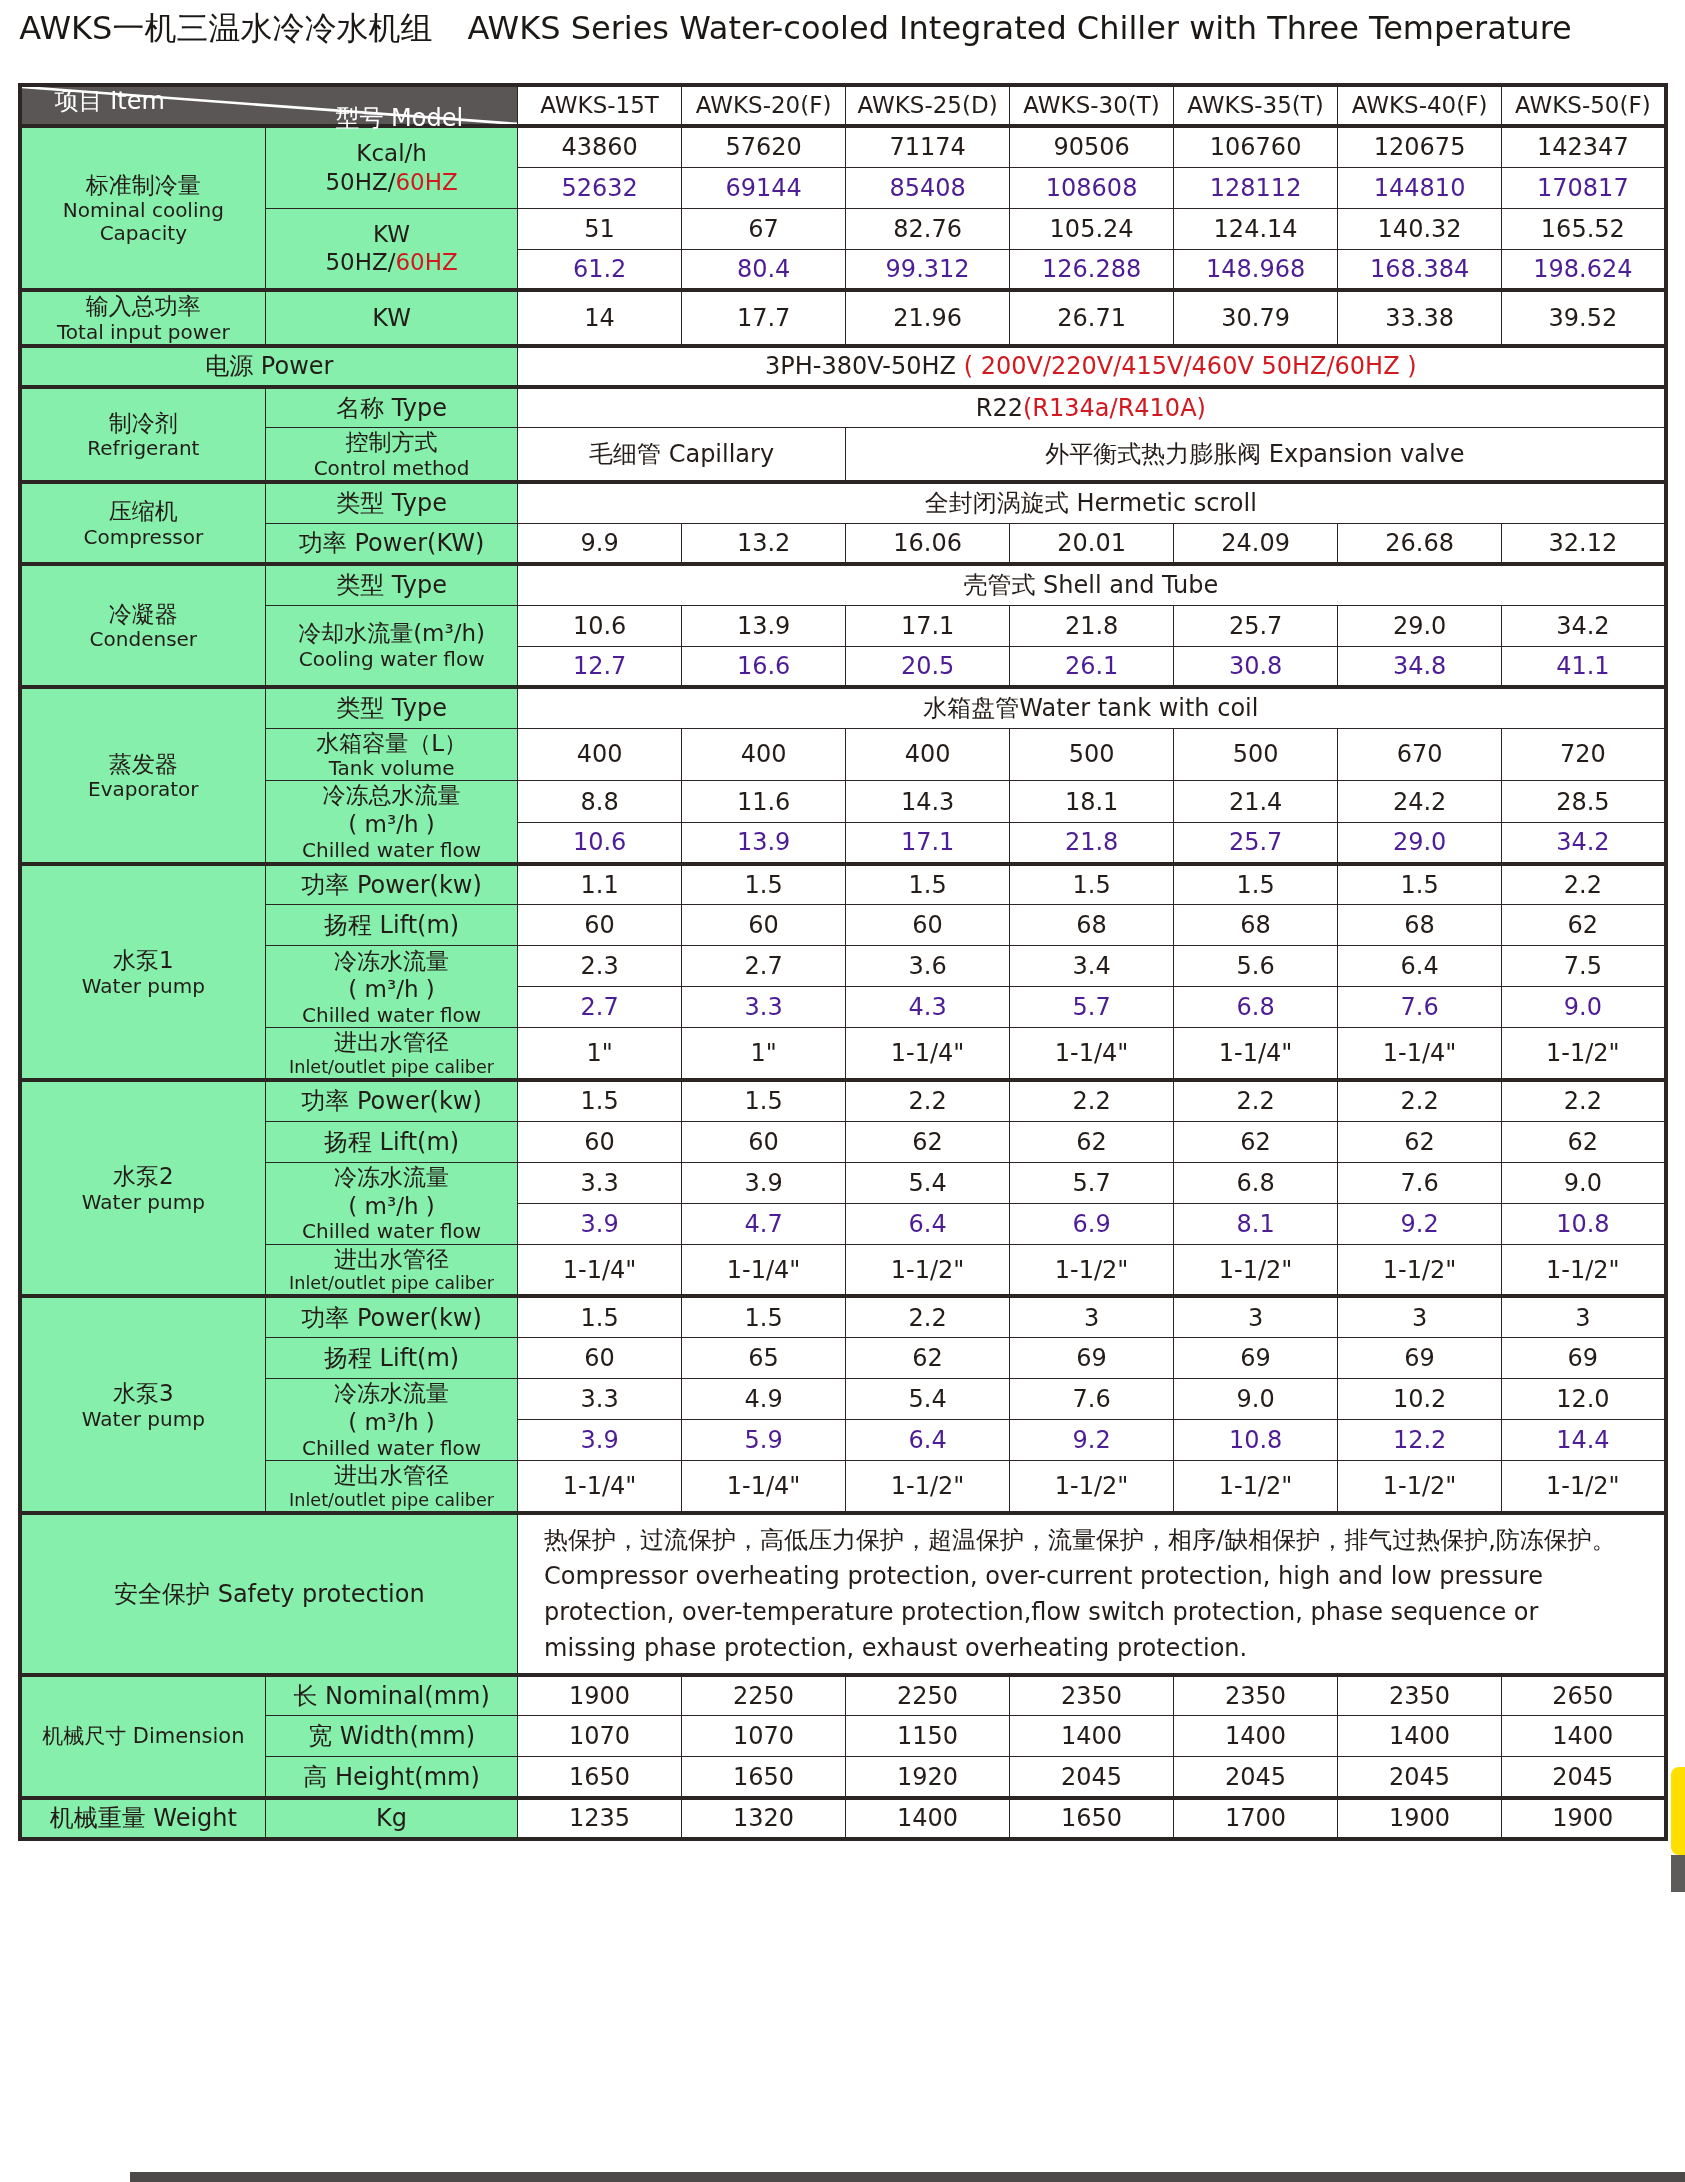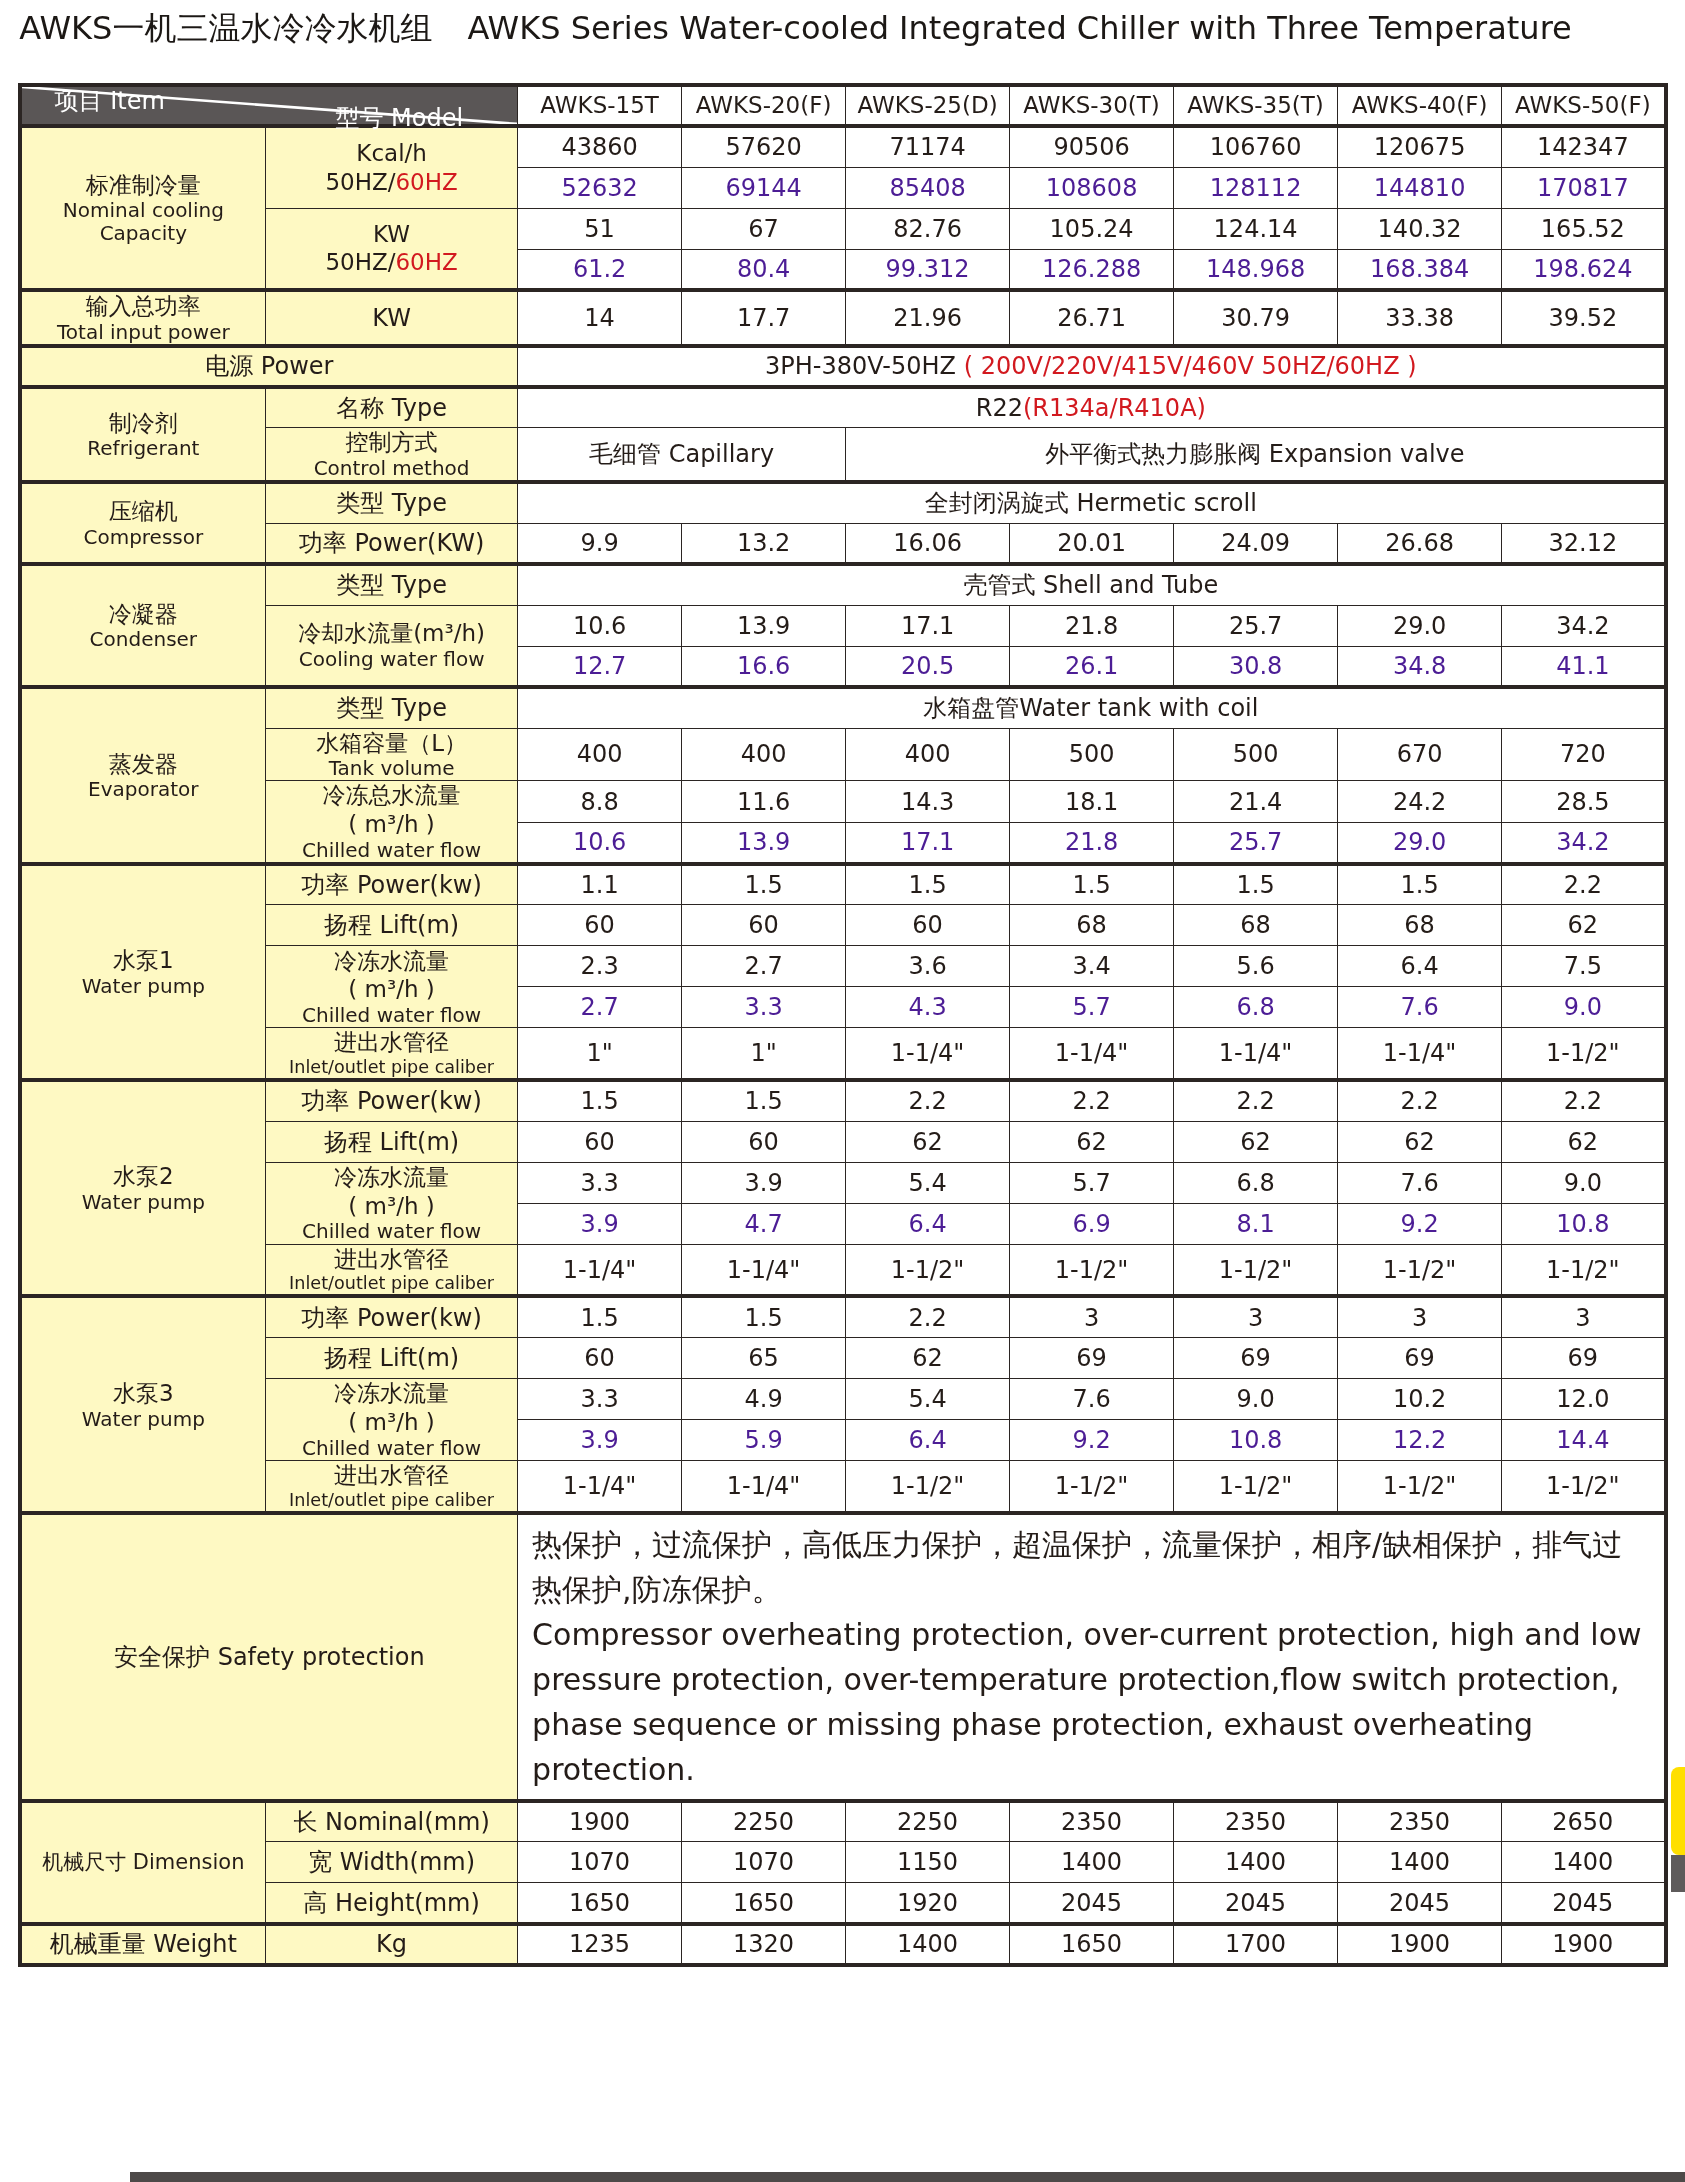--- a/index.html
+++ b/index.html
@@ -6,34 +6,34 @@
   body{width:1685px;height:2182px;position:relative;background:#fff;overflow:hidden;
        font-family:"DejaVu Sans","Liberation Sans",sans-serif;color:#241c18}
   .title{position:absolute;top:7px;left:19.3px;font-size:32px;white-space:nowrap;color:#1c1815;font-weight:500}
   .title .en-t{margin-left:35px}
   table.spec{position:absolute;top:83px;left:17.6px;width:1649px;border-collapse:collapse;table-layout:fixed;
              border:4.4px solid #2b2523}
   .spec td{border:1.8px solid #2b2523;text-align:center;vertical-align:middle;font-size:24px;
            padding:0 3.5px;line-height:1.25;background:#fff}
   .spec tr{height:41px}
   tr.sec>td{border-top:4.4px solid #2b2523}
-  td.lbl{background:#fef9c3}
+  td.lbl{background:#86efac}
   td.mdl{font-size:23px}
   .zh{display:block;font-size:23px}
   .en{display:block;font-size:20px;line-height:1.15}
   .sm{display:block;font-size:17.6px;line-height:1.2}
   .red{color:#d2191f}
   tr.r>td{color:#4c1d95}
   .hh{height:68px}.h77{height:68px}.h85{height:75px}.h78{height:68px}.h68{height:60px}
   .h112{height:98px}.h180{height:158px}.h45{height:40px}.h46{height:40px}
   td.diag{position:relative;background:#5a5656;color:#fff;padding:0}
   td.diag svg{position:absolute;left:0;top:0;width:100%;height:100%}
   td.diag .model-l{position:absolute;top:16px;right:54px;font-size:24px;color:#fff}
   td.diag .item-l{position:absolute;bottom:8px;left:33px;font-size:24px;color:#fff}
-  td.safety-cell{text-align:left;padding:7px 14px;font-size:30px;line-height:1.5;vertical-align:middle}
+  td.safety-cell{text-align:left;padding:7px 26px;font-size:24px;line-height:1.5;vertical-align:middle}
   .bottom-bar{position:absolute;left:130px;right:0;bottom:0;height:9.7px;background:#4d4948}
   .edge-tab-yellow{position:absolute;right:0;top:1767px;width:14px;height:88px;background:#ffdf00;
                    border-radius:8px 0 0 8px}
   .edge-tab-gray{position:absolute;right:0;top:1855px;width:14px;height:37px;background:#5e5b5b}
 </style>
 </head>
 <body>
 
 <div class="title">
   <span>AWKS一机三温水冷冷水机组</span><span class="en-t">AWKS Series Water-cooled Integrated Chiller with Three Temperature</span>

